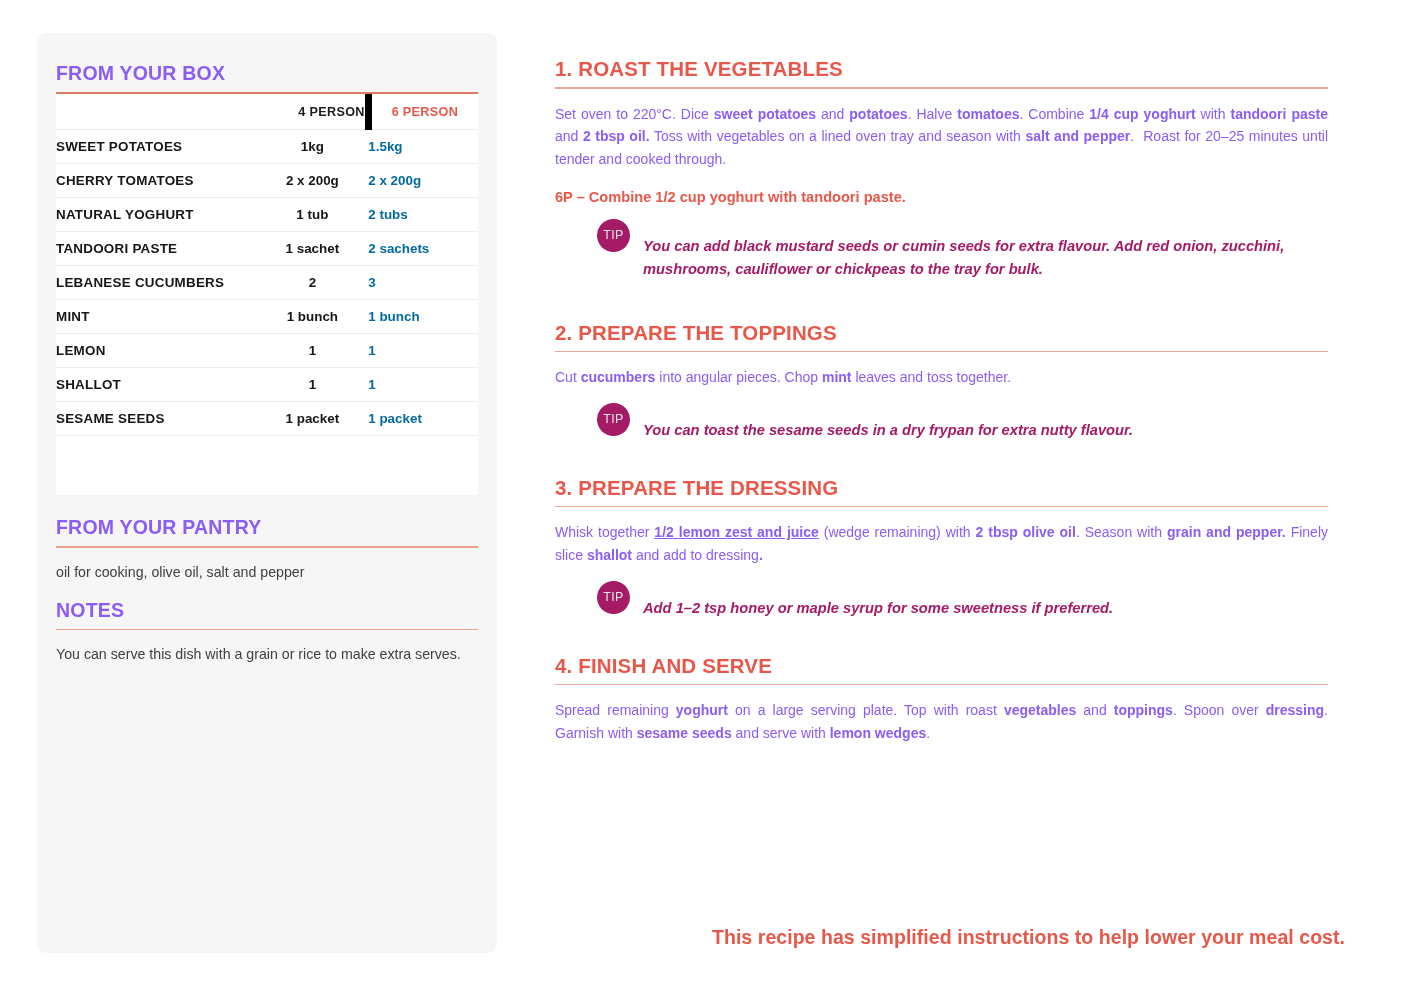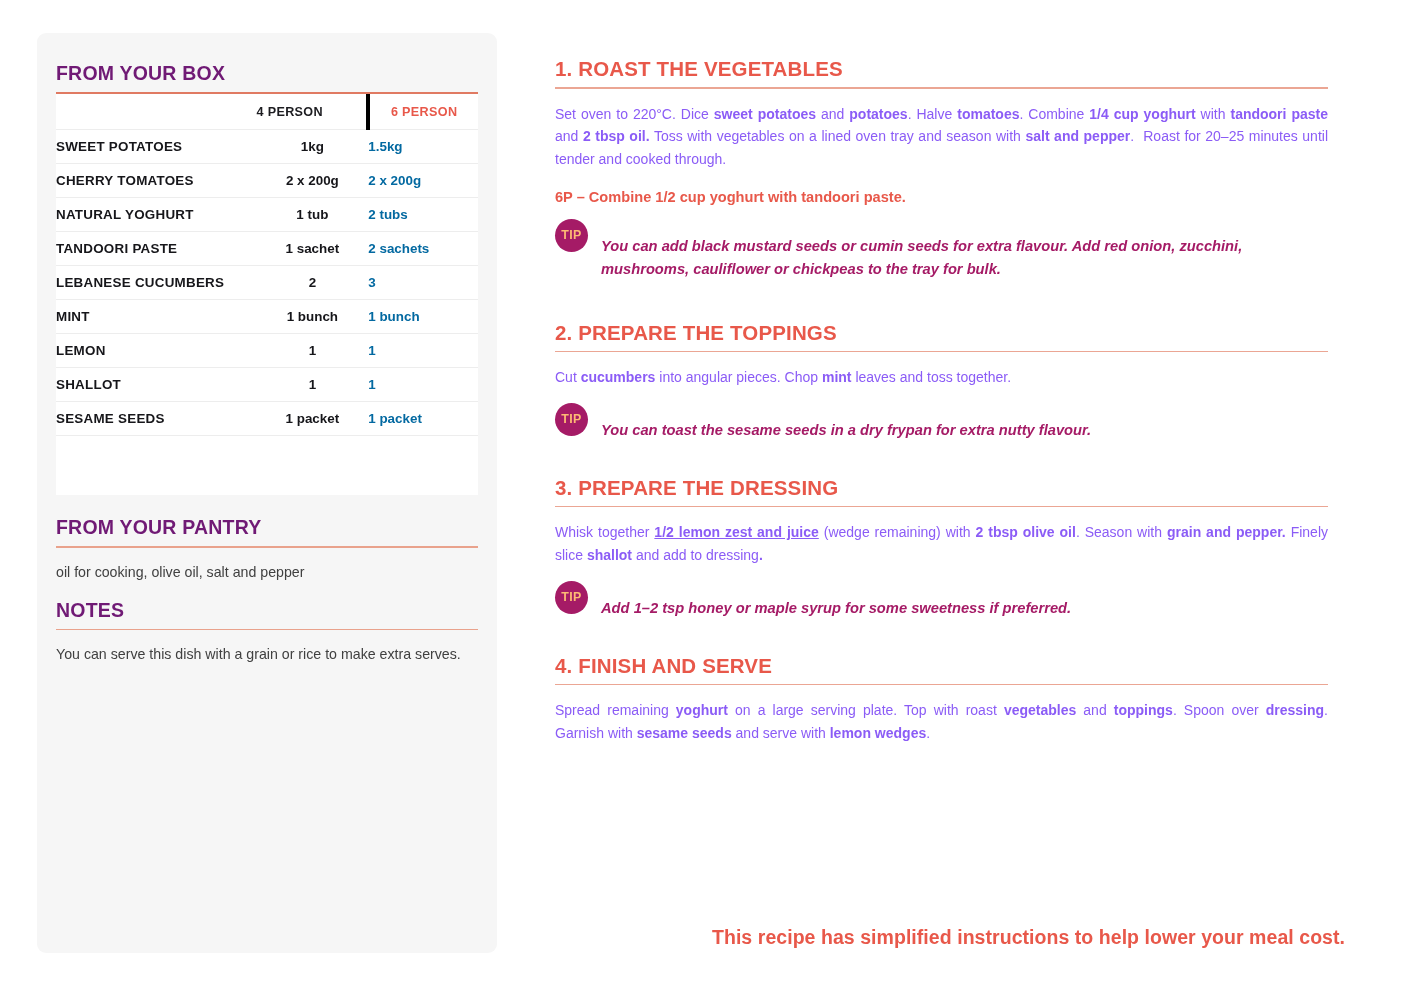--- a/index.html
+++ b/index.html
@@ -31,21 +31,21 @@
   }
 
   .sidebar-inner {
     padding: 29px 19px 0 19px;
   }
 
   .panel-title {
     font-size: 19.5px;
     font-weight: bold;
     letter-spacing: 0.2px;
-    color: #701a75;
+    color: #8b5cf6;
     margin-bottom: 7px;
   }
 
   .rule {
     height: 1.6px;
     background: #e07a62;
     width: 100%;
   }
 
   .rule.soft { background: #e9a28c; }
@@ -79,22 +79,22 @@
     font-size: 12.6px;
     font-weight: bold;
     letter-spacing: 0.35px;
     padding: 11px 0 10px 0;
   }
 
   th.h-blank { border-bottom: 1px solid #ededed; }
 
   th.h-four {
     color: #1c1c20;
-    text-align: left;
-    border-right: 4px solid #000000;
+    text-align: right;
+    border-right: 7px solid #000000;
   }
 
   th.h-six {
     color: #e8584a;
     text-align: center;
   }
 
   td.ing-name {
     color: #16161a;
     font-weight: bold;
@@ -188,28 +188,29 @@
     align-items: flex-start;
     margin-top: 18px;
   }
 
   .tip-badge {
     flex: 0 0 auto;
     width: 33px;
     height: 33px;
     border-radius: 50%;
     background: #a51b66;
-    color: #fdba74;
+    color: #e5e5e5;
     font-size: 12.4px;
-    font-weight: bold;
+    font-weight: normal;
     letter-spacing: 0.4px;
     display: flex;
     align-items: center;
     justify-content: center;
     margin-top: -4px;
+    margin-left: 42px;
   }
 
   .tip-text {
     margin-left: 13px;
     font-size: 14.7px;
     font-weight: bold;
     font-style: italic;
     color: #a51b66;
     line-height: 1.57;
     margin-top: 12px;

